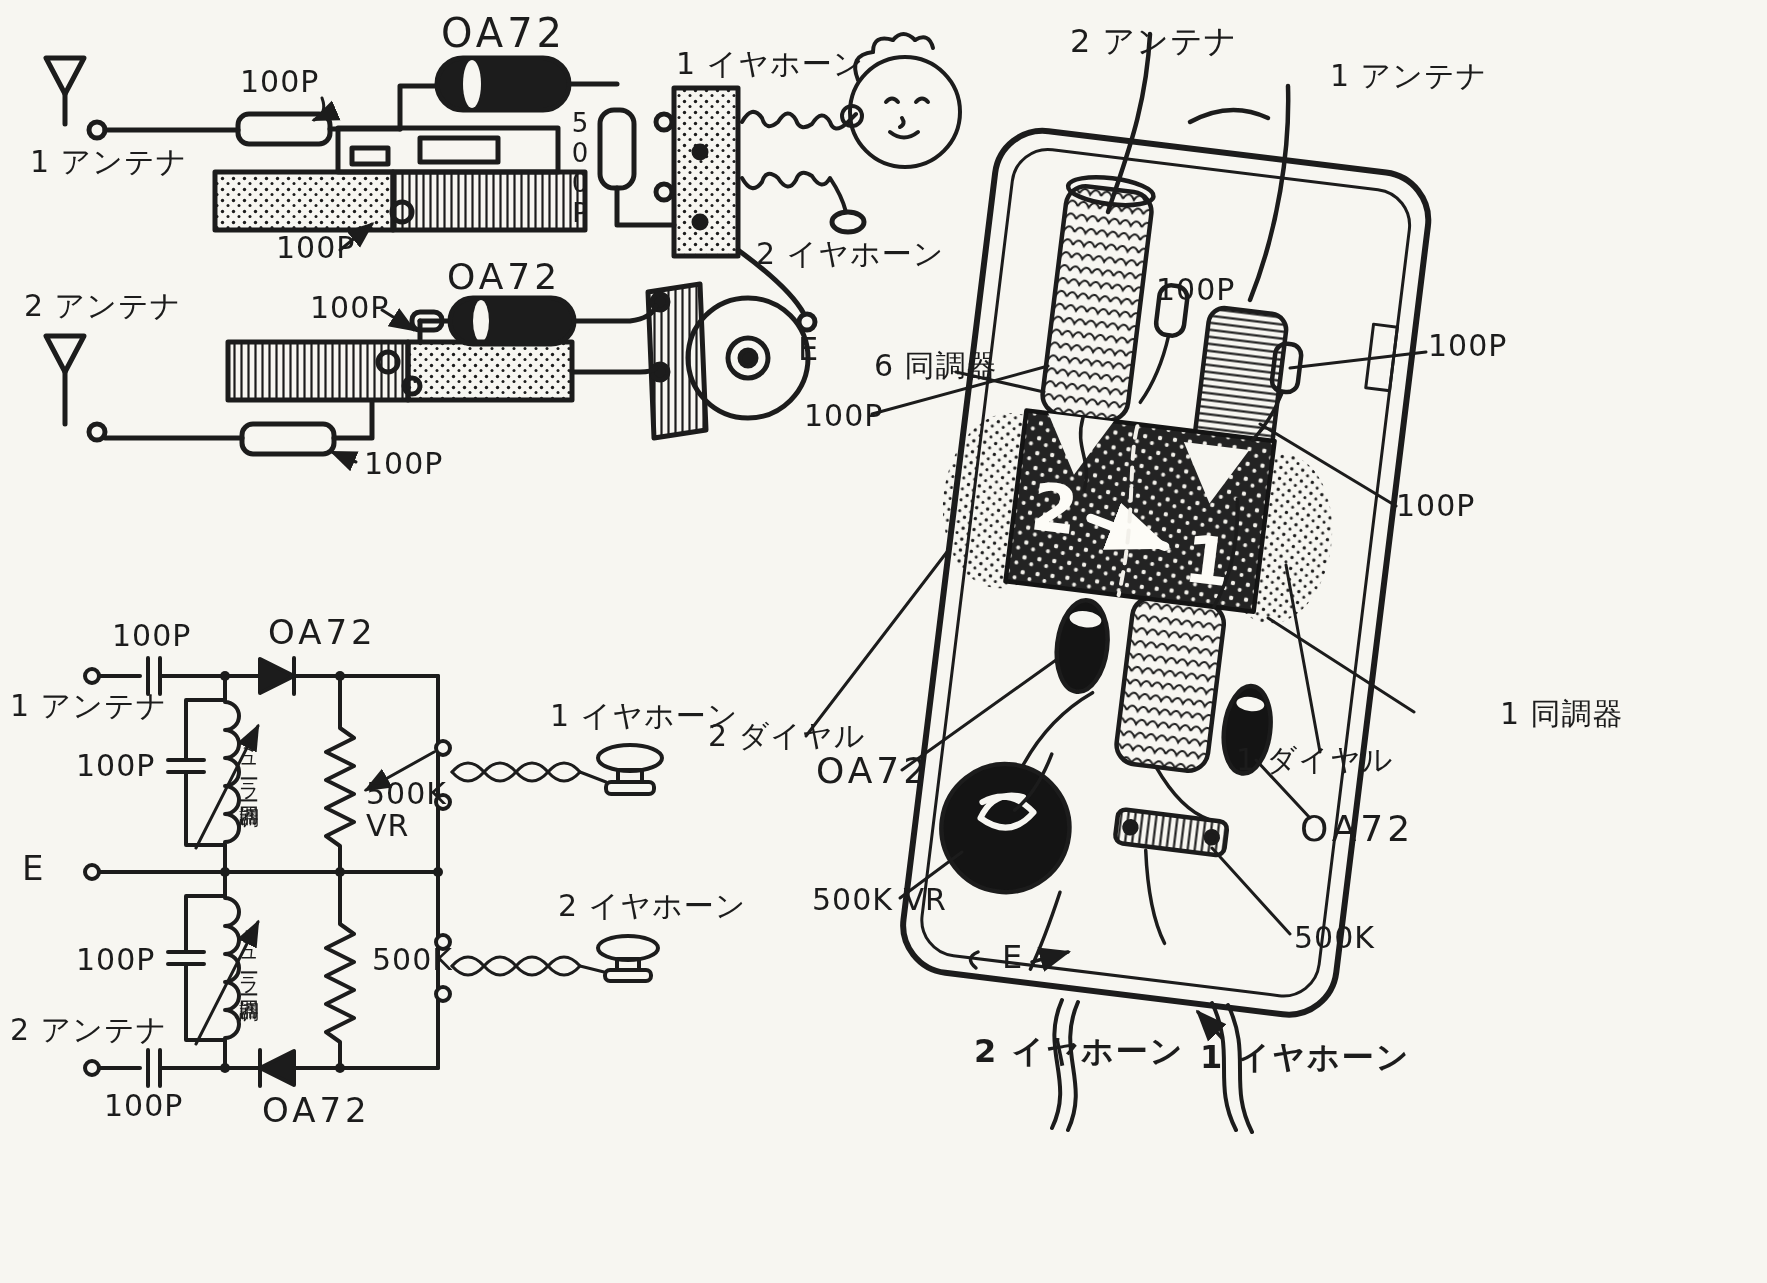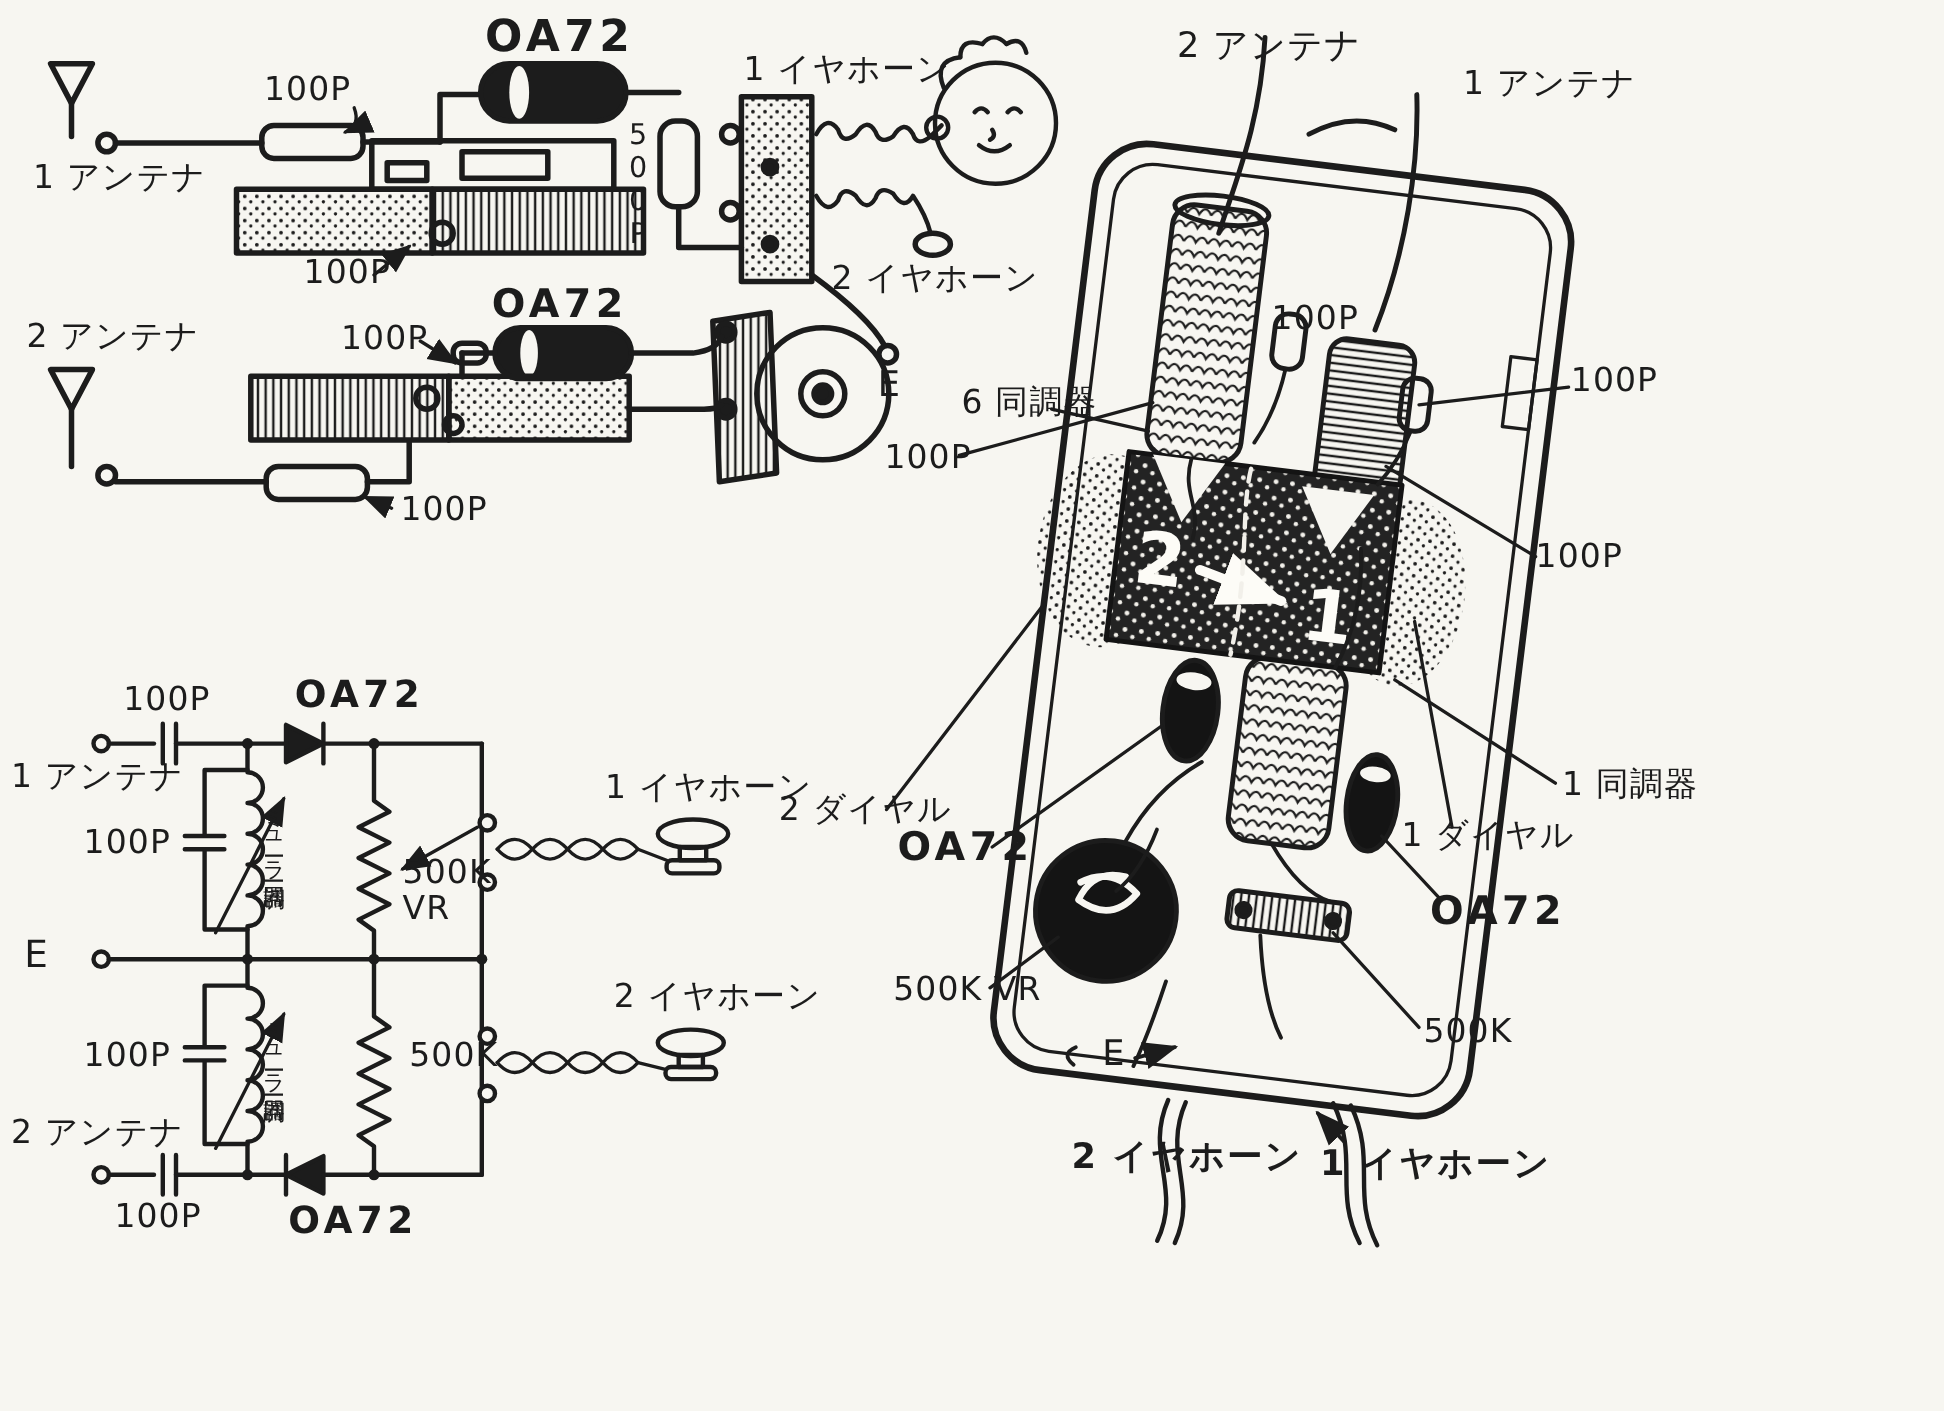--- a/index.html
+++ b/index.html
@@ -10,21 +10,21 @@
     font-family:"DejaVu Sans","Liberation Sans",sans-serif;
     color:#1c1c1c;
   }
   svg.art{position:absolute;left:0;top:0}
   svg text{font-family:"DejaVu Sans","Liberation Sans",sans-serif}
   .panel-num{font-size:66px;font-weight:bold;fill:#fdfcf7}
   .lbl{
     position:absolute;font-size:30px;line-height:1.08;letter-spacing:1px;
     color:#1c1c1c;white-space:pre-line;
   }
-  .lbl.b{font-weight:bold;letter-spacing:4px}
+  .lbl.b{font-weight:normal;letter-spacing:4px}
   .lbl.v{writing-mode:vertical-rl;text-orientation:upright;letter-spacing:0}
   .lbl.mid{font-size:32px}
 </style>
 </head>
 <body>
 
 <div class="stage">
 
 <svg class="art" width="1767" height="1283" viewBox="0 0 1767 1283">
   <defs>
@@ -371,22 +371,22 @@
 
   <span class="lbl mid" style="left:1070px;top:24px">2 アンテナ</span>
   <span class="lbl" style="left:1330px;top:60px">1 アンテナ</span>
   <span class="lbl" style="left:1156px;top:274px">100P</span>
   <span class="lbl" style="left:874px;top:350px">6 同調器</span>
   <span class="lbl" style="left:1428px;top:330px">100P</span>
   <span class="lbl" style="left:804px;top:400px">100P</span>
   <span class="lbl" style="left:1396px;top:490px">100P</span>
   <span class="lbl" style="left:708px;top:720px">2 ダイヤル</span>
   <span class="lbl b" style="left:816px;top:752px;font-size:36px">OA72</span>
-  <span class="lbl" style="left:1420px;top:698px">1 同調器</span>
-  <span class="lbl" style="left:1274px;top:744px">1 ダイヤル</span>
+  <span class="lbl" style="left:1500px;top:698px">1 同調器</span>
+  <span class="lbl" style="left:1236px;top:744px">1 ダイヤル</span>
   <span class="lbl b" style="left:1300px;top:810px;font-size:36px">OA72</span>
   <span class="lbl" style="left:812px;top:884px">500K VR</span>
   <span class="lbl" style="left:1294px;top:922px">500K</span>
   <span class="lbl mid" style="left:1002px;top:940px">E</span>
   <span class="lbl mid" style="left:974px;top:1034px;font-weight:bold;letter-spacing:2px">2 イヤホーン</span>
   <span class="lbl mid" style="left:1200px;top:1040px;font-weight:bold;letter-spacing:2px">1 イヤホーン</span>
 </div>
 
 </div>
 

